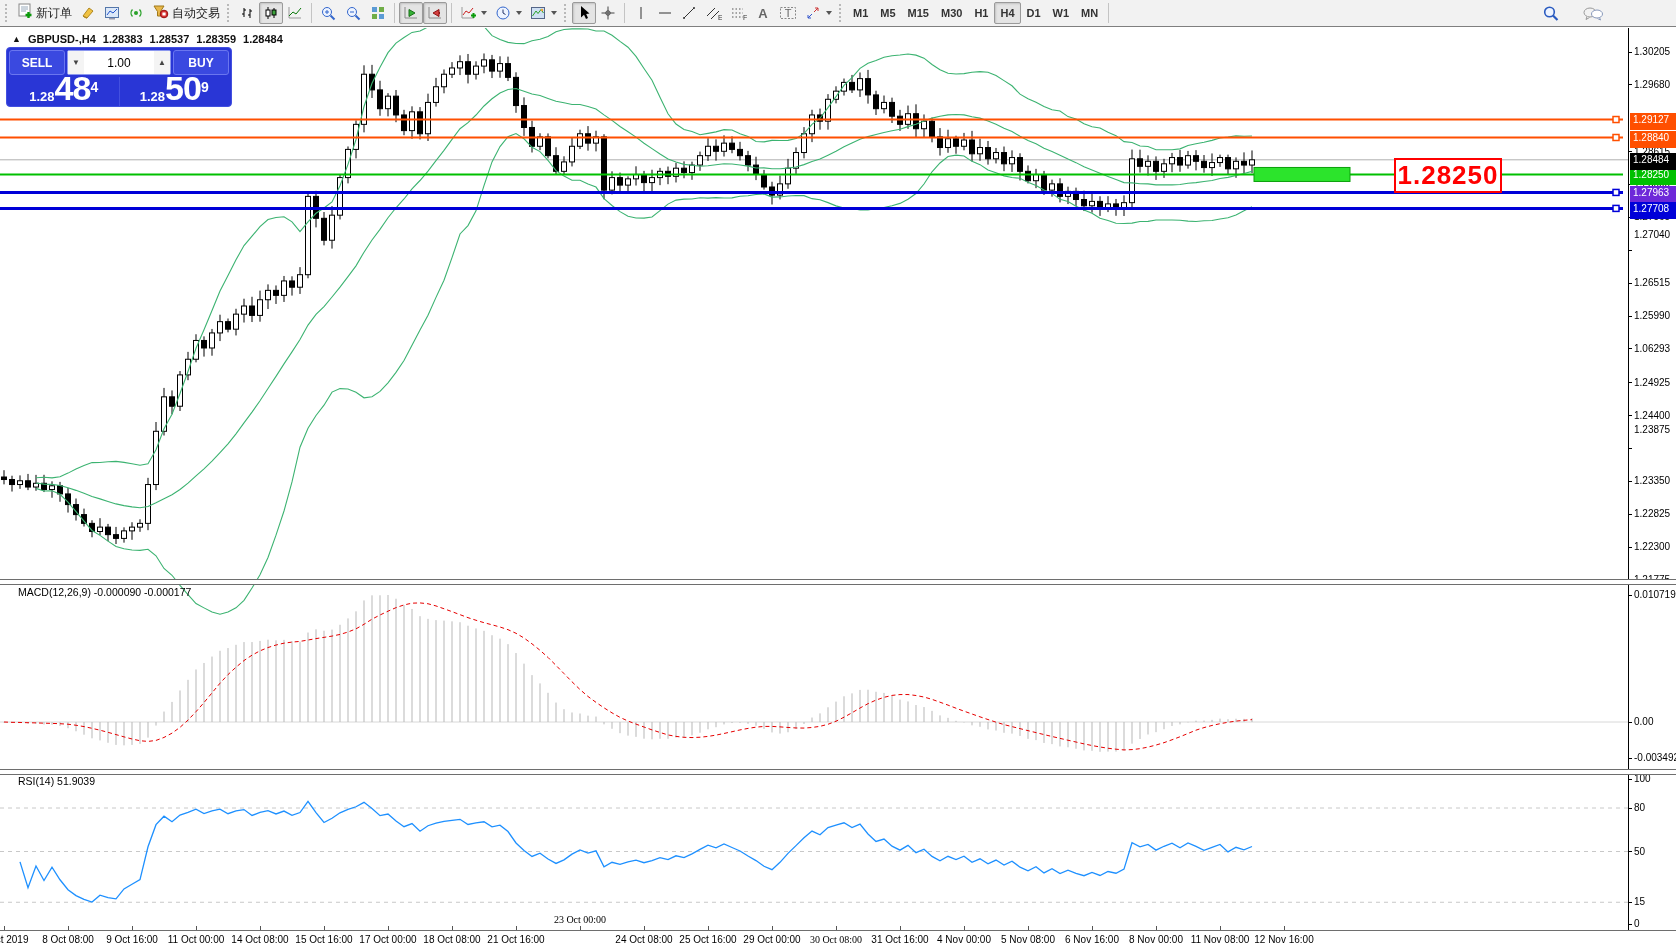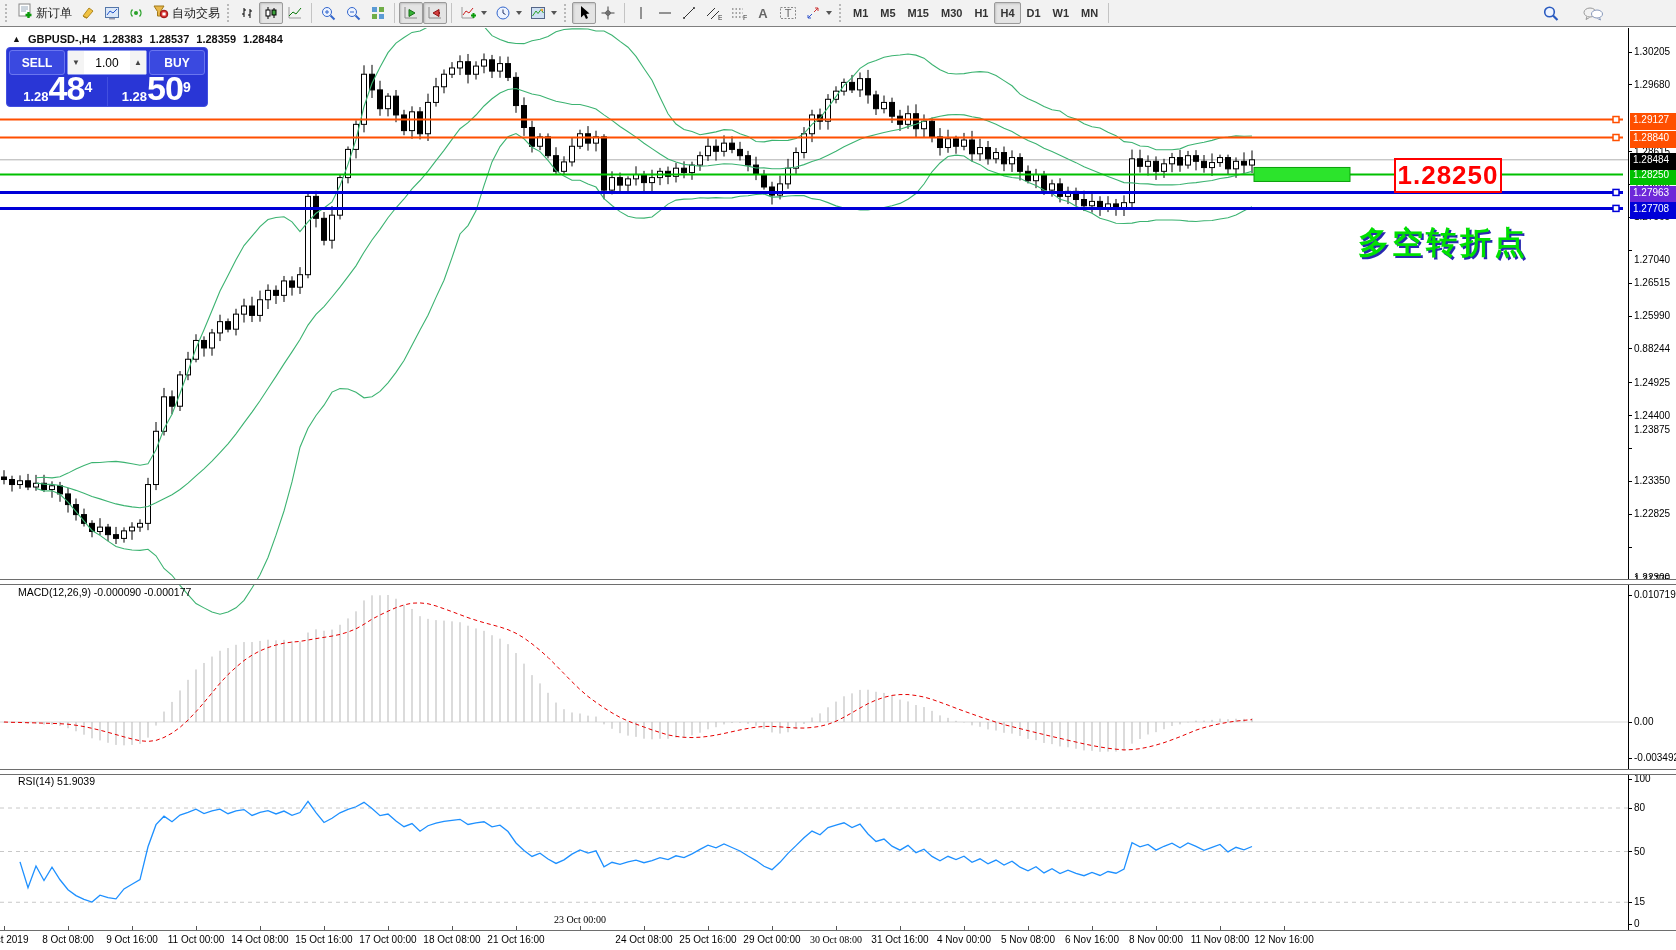--- a/index.html
+++ b/index.html
@@ -18,21 +18,21 @@
     border-top:4px solid #555;margin-left:2px;}
   .tf{font-size:11px;color:#333;padding:0 5px;font-weight:700;}
   .tb-right{margin-left:auto;margin-right:66px;display:flex;gap:14px;}
   
   .chart-area{position:absolute;top:28px;left:0;width:1676px;height:922px;background:#fff;}
   .chart-area svg{position:absolute;top:0;left:0;}
   .sym-header{position:absolute;top:5px;left:12px;font-size:11px;font-weight:bold;color:#111;
     display:flex;gap:7px;align-items:center;z-index:30;}
   .sym-header .tri{font-size:9px;}
   
-  .tpanel{position:absolute;top:19px;left:6px;width:202px;height:60px;background:#2936d6;
+  .tpanel{position:absolute;top:19px;left:6px;width:226px;height:60px;background:#2936d6;
     border:1px solid #4350e0;border-radius:4px;z-index:40;box-sizing:border-box;padding:2px;}
   .trow1{display:flex;height:25px;gap:2px;}
   .tbuy,.tsell{flex:0 0 54px;background:#3a49e0;border:1px solid #6a76ef;border-radius:3px;color:#fff;
     font-size:12px;font-weight:bold;display:flex;align-items:center;justify-content:center;}
   .tvol{flex:1;display:flex;background:#fff;border-radius:2px;overflow:hidden;border:1px solid #8b97ee;}
   .tspin{width:16px;background:#f4f4f4;color:#444;font-size:8px;display:flex;align-items:center;justify-content:center;border:0;}
   .tvol input{flex:1;border:0;outline:0;text-align:center;font-size:12px;width:40px;padding:0;}
   .trow2{display:flex;height:29px;margin-top:2px;}
   .pxbox{flex:1;display:flex;align-items:flex-end;justify-content:center;color:#fff;line-height:1;
     padding-bottom:1px;}
@@ -818,53 +818,52 @@
     </div>
 
     <div class="splitter" style="top:551px"></div>
     <div class="splitter" style="top:741px"></div>
     <div style="position:absolute;top:902px;left:0;width:1676px;height:1px;background:#6e6e6e;"></div>
 
     <div class="pane-label" style="top:558px">MACD(12,26,9) -0.000090 -0.000177</div>
     <div class="pane-label" style="top:747px">RSI(14) 51.9039</div>
 
     <div class="callout" style="left: 1394px; top: 130px; width: 104px; height: 31px;">1.28250</div>
-    <div class="annot" style="left: 1358px; top: 194px;">多空转折点</div>
 
     <div id="price-axis">
         <div class="" style="position: absolute; left: 1628px; top: 23.5px; width: 4px; height: 1px; background: rgb(0, 0, 0);"></div>
         <div class="alabel" style="left: 1634px; top: 18px;">1.30205</div>
         <div class="" style="position: absolute; left: 1628px; top: 56.386px; width: 4px; height: 1px; background: rgb(0, 0, 0);"></div>
         <div class="alabel" style="left: 1634px; top: 50.886px;">1.29680</div>
         <div class="" style="position: absolute; left: 1628px; top: 123.098px; width: 4px; height: 1px; background: rgb(0, 0, 0);"></div>
         <div class="alabel" style="left: 1634px; top: 117.598px;">1.28615</div>
         <div class="" style="position: absolute; left: 1628px; top: 155.984px; width: 4px; height: 1px; background: rgb(0, 0, 0);"></div>
         <div class="alabel" style="left: 1634px; top: 150.484px;">1.28090</div>
         <div class="" style="position: absolute; left: 1628px; top: 188.87px; width: 4px; height: 1px; background: rgb(0, 0, 0);"></div>
         <div class="alabel" style="left: 1634px; top: 183.37px;">1.27565</div>
         <div class="" style="position: absolute; left: 1628px; top: 221.756px; width: 4px; height: 1px; background: rgb(0, 0, 0);"></div>
-        <div class="alabel" style="left: 1634px; top: 226px; text-align: center;">1.27040</div>
+        <div class="alabel" style="left: 1634px; top: 201px; text-align: center;">1.27040</div>
         <div class="" style="position: absolute; left: 1628px; top: 254.642px; width: 4px; height: 1px; background: rgb(0, 0, 0);"></div>
         <div class="alabel" style="left: 1634px; top: 249.142px;">1.26515</div>
         <div class="" style="position: absolute; left: 1628px; top: 287.528px; width: 4px; height: 1px; background: rgb(0, 0, 0);"></div>
         <div class="alabel" style="left: 1634px; top: 282.028px;">1.25990</div>
         <div class="" style="position: absolute; left: 1628px; top: 320.414px; width: 4px; height: 1px; background: rgb(0, 0, 0);"></div>
-        <div class="alabel" style="left: 1634px; top: 314.914px;">0.88244</div>
+        <div class="alabel" style="left: 1634px; top: 314.914px;">1.06293</div>
         <div class="" style="position: absolute; left: 1628px; top: 354.239px; width: 4px; height: 1px; background: rgb(0, 0, 0);"></div>
         <div class="alabel" style="left: 1634px; top: 348.739px;">1.24925</div>
         <div class="" style="position: absolute; left: 1628px; top: 387.125px; width: 4px; height: 1px; background: rgb(0, 0, 0);"></div>
         <div class="alabel" style="left: 1634px; top: 381.625px;">1.24400</div>
         <div class="" style="position: absolute; left: 1628px; top: 420.011px; width: 4px; height: 1px; background: rgb(0, 0, 0);"></div>
         <div class="alabel" style="left: 1634px; top: 396px;">1.23875</div>
         <div class="" style="position: absolute; left: 1628px; top: 452.897px; width: 4px; height: 1px; background: rgb(0, 0, 0);"></div>
         <div class="alabel" style="left: 1634px; top: 447.397px;">1.23350</div>
         <div class="" style="position: absolute; left: 1628px; top: 485.783px; width: 4px; height: 1px; background: rgb(0, 0, 0);"></div>
         <div class="alabel" style="left: 1634px; top: 480.283px;">1.22825</div>
         <div class="" style="position: absolute; left: 1628px; top: 518.669px; width: 4px; height: 1px; background: rgb(0, 0, 0);"></div>
-        <div class="alabel" style="left: 1634px; top: 513.169px; margin-top: 31px;">1.22300</div>
+        <div class="alabel" style="left: 1634px; top: 513.169px;">1.22300</div>
         <div class="" style="position: absolute; left: 1628px; top: 551.555px; width: 4px; height: 1px; background: rgb(0, 0, 0);"></div>
         <div class="alabel" style="left: 1634px; top: 546.055px;">1.21775</div>
         <div class="badge" style="top: 85.0259px; background: rgb(255, 79, 0);">1.29127</div>
         <div class="badge" style="top: 103.004px; background: rgb(255, 79, 0);">1.28840</div>
         <div class="badge" style="top: 139.961px; background: rgb(0, 192, 0);">1.28250</div>
         <div class="badge" style="top: 157.939px; background: #6d28d9;">1.27963</div>
         <div class="badge" style="top: 173.912px; background: rgb(0, 0, 216);">1.27708</div>
         <div class="badge" style="top: 125.303px; background: rgb(0, 0, 0); z-index: 21;">1.28484</div>
         <div class="" style="position: absolute; left: 1628px; top: 566.5px; width: 4px; height: 1px; background: rgb(0, 0, 0);"></div>
         <div class="alabel" style="left: 1634px; top: 561px;">0.010719</div>

